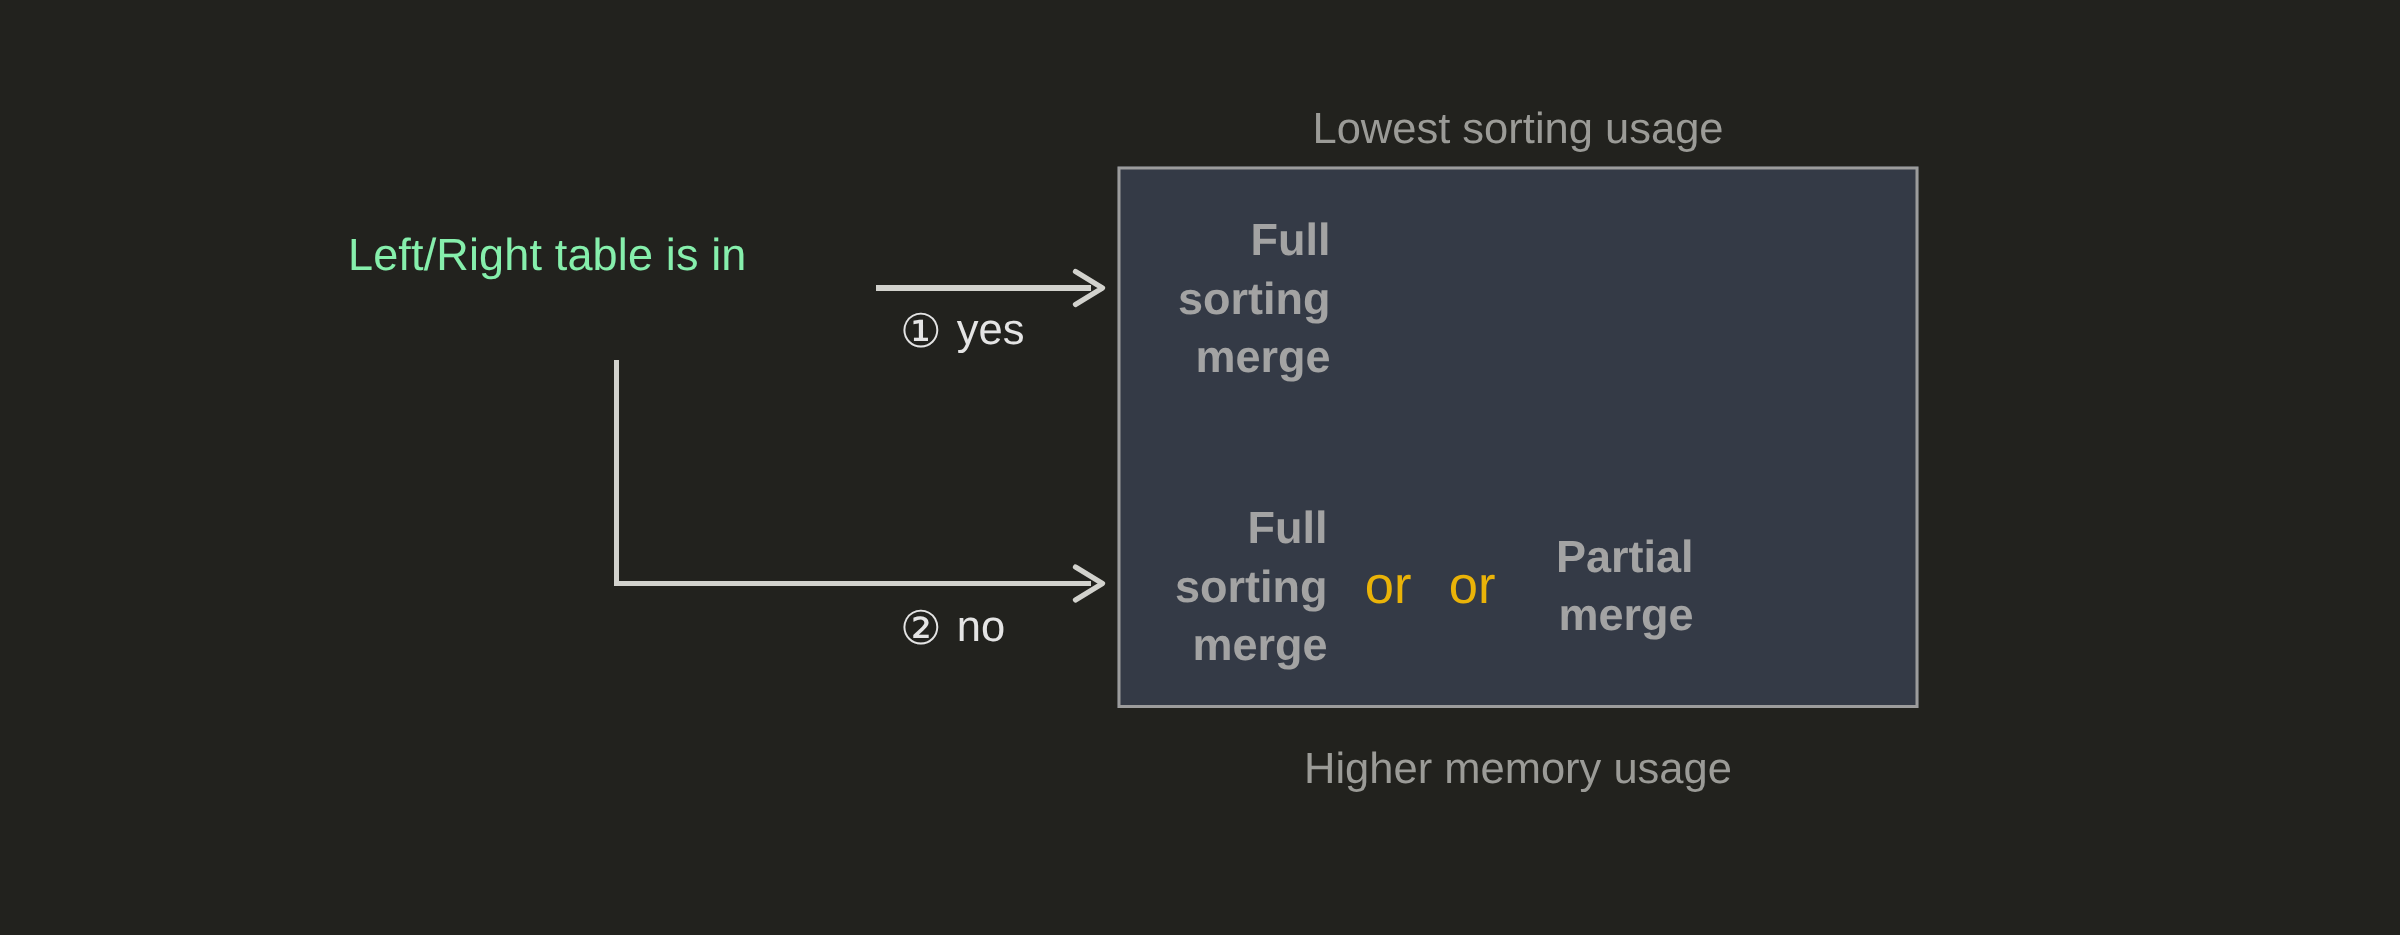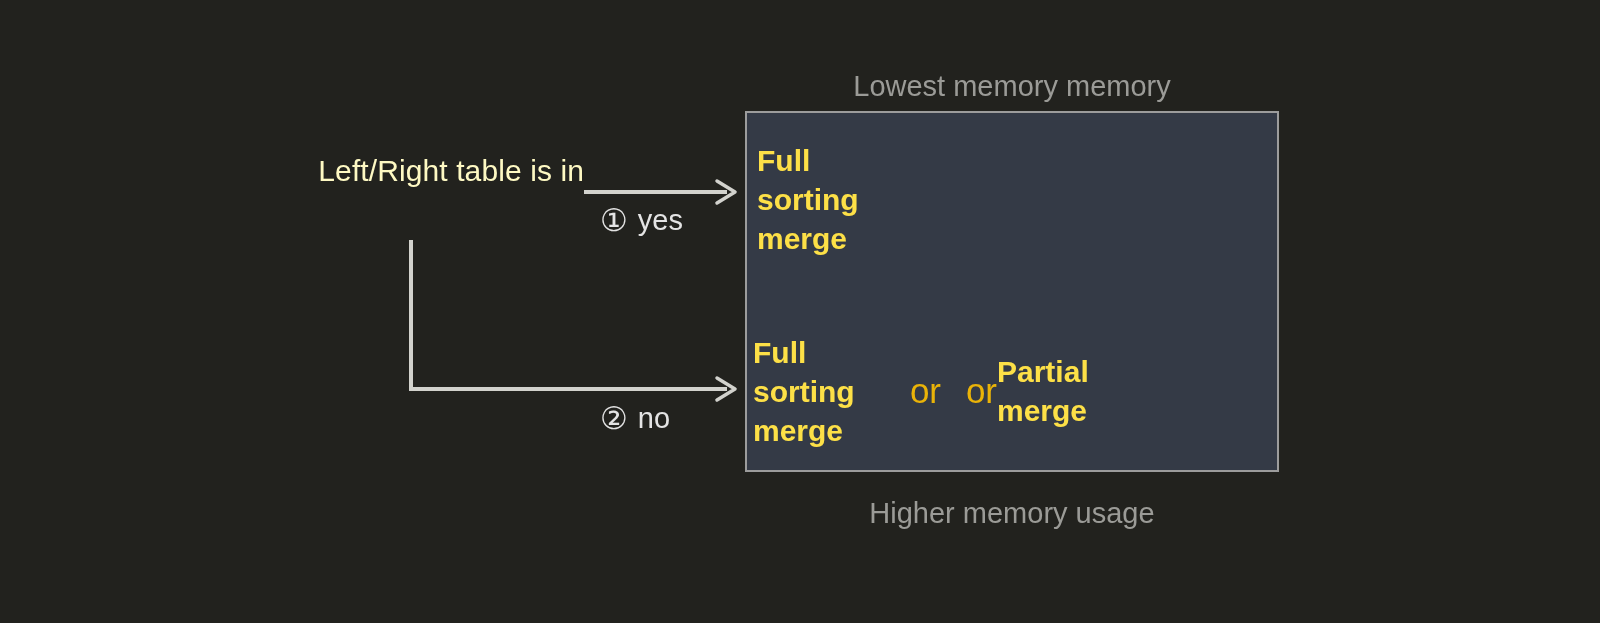--- a/index.html
+++ b/index.html
@@ -22,22 +22,22 @@
     height: 623px;
     background: #22221e;
   }
 
   
   .question {
     position: absolute;
     left: 232px;
     top: 152px;
     width: 352px;
-    text-align: right;
-    color: #fef9c3;
+    text-align: left;
+    color: #86efac;
     font-size: 30px;
     line-height: 38px;
     letter-spacing: 0.1px;
     white-space: nowrap;
   }
   .question .qline { display: block; }
 
   
   #connectors {
     position: absolute;
@@ -108,25 +108,25 @@
   }
   #row-unsorted {
     left: 0;
     top: 212px;
     width: 534px;
     height: 132px;
     padding-left: 6px;
   }
 
   .option {
-    color: #fde047;
+    color: #a3a3a3;
     font-weight: bold;
     font-size: 30px;
     line-height: 39px;
-    text-align: left;
+    text-align: right;
     white-space: pre-line;
   }
   #row-sorted .option { width: 130px; }
 
   #opt-unsorted-fsm   { width: 132px; }
   #opt-unsorted-grace { width: 132px; }
   #opt-unsorted-pm    { width: 132px; }
 
   .conj {
     color: #eab308;
@@ -161,21 +161,21 @@
 
   <div class="branch-label" id="branch-yes">
     <span class="circled">①</span>
     <span>yes</span>
   </div>
   <div class="branch-label" id="branch-no">
     <span class="circled">②</span>
     <span>no</span>
   </div>
 
-  <div class="caption" id="caption-top">Lowest memory memory</div>
+  <div class="caption" id="caption-top">Lowest sorting usage</div>
   <div class="caption" id="caption-bottom">Higher memory usage</div>
 
   <div id="options-panel">
 
     <div class="option-row" id="row-sorted">
       <div class="option">Full
 sorting
 merge</div>
     </div>
 

